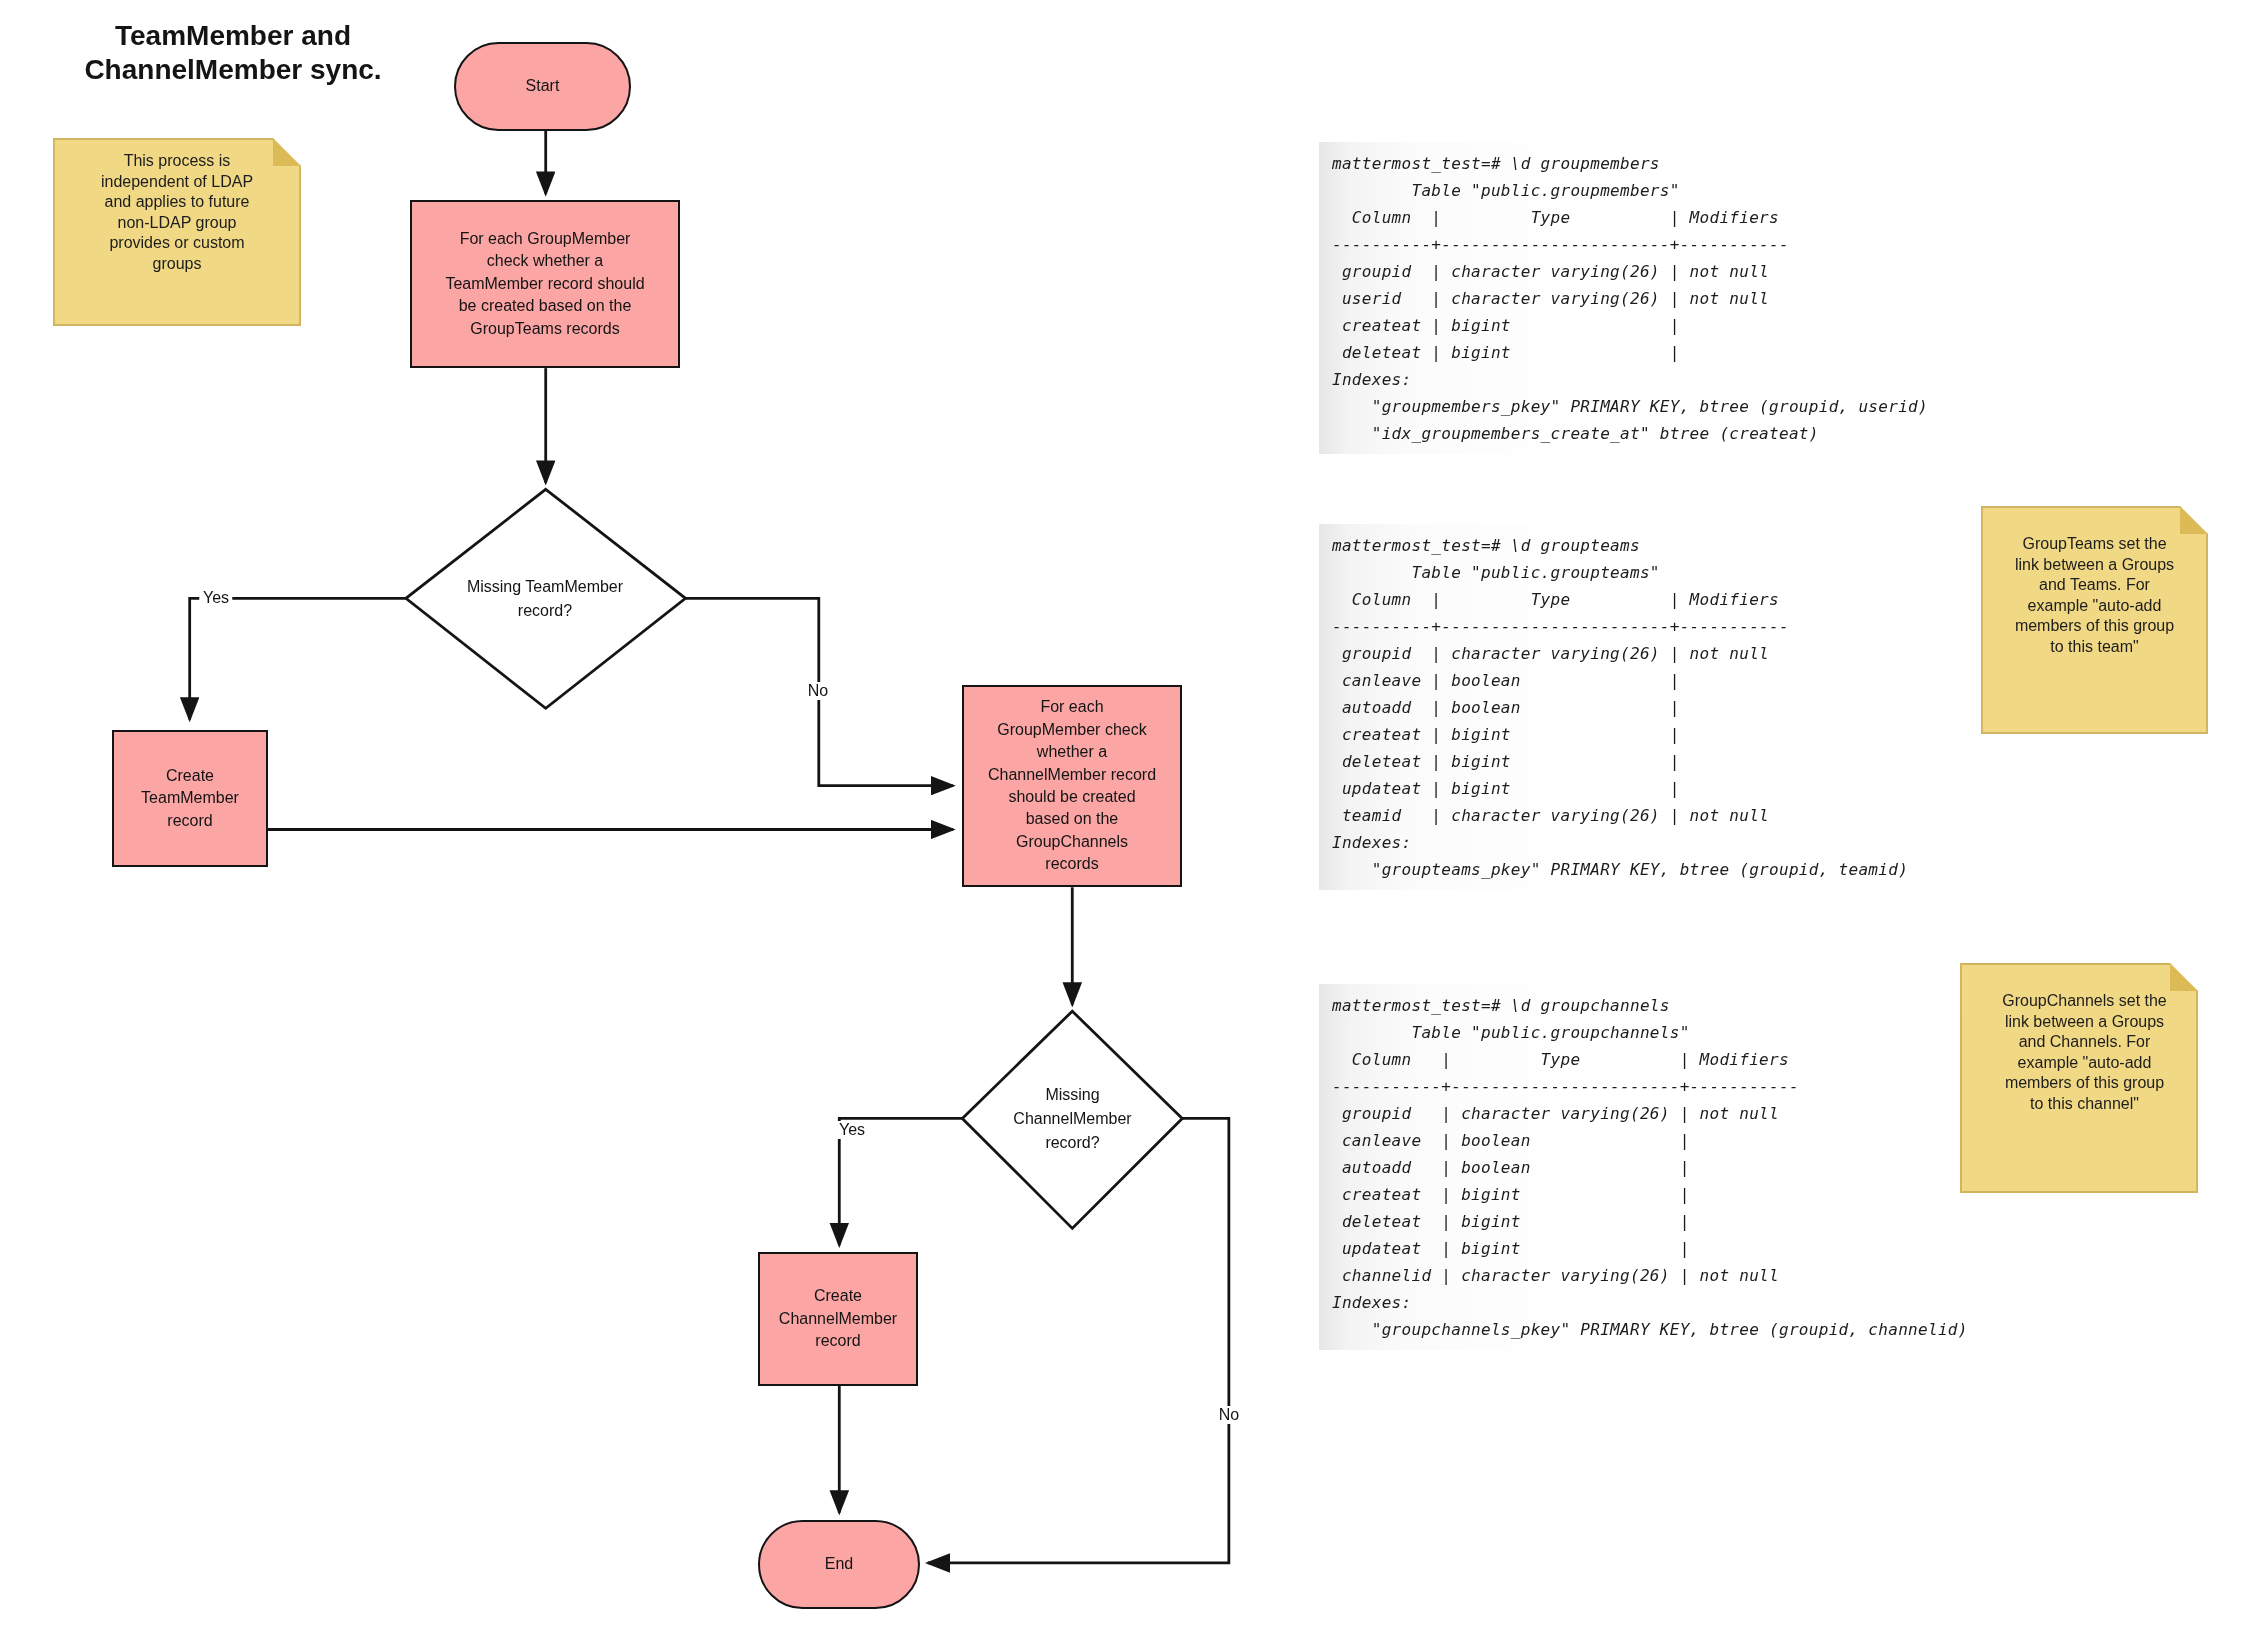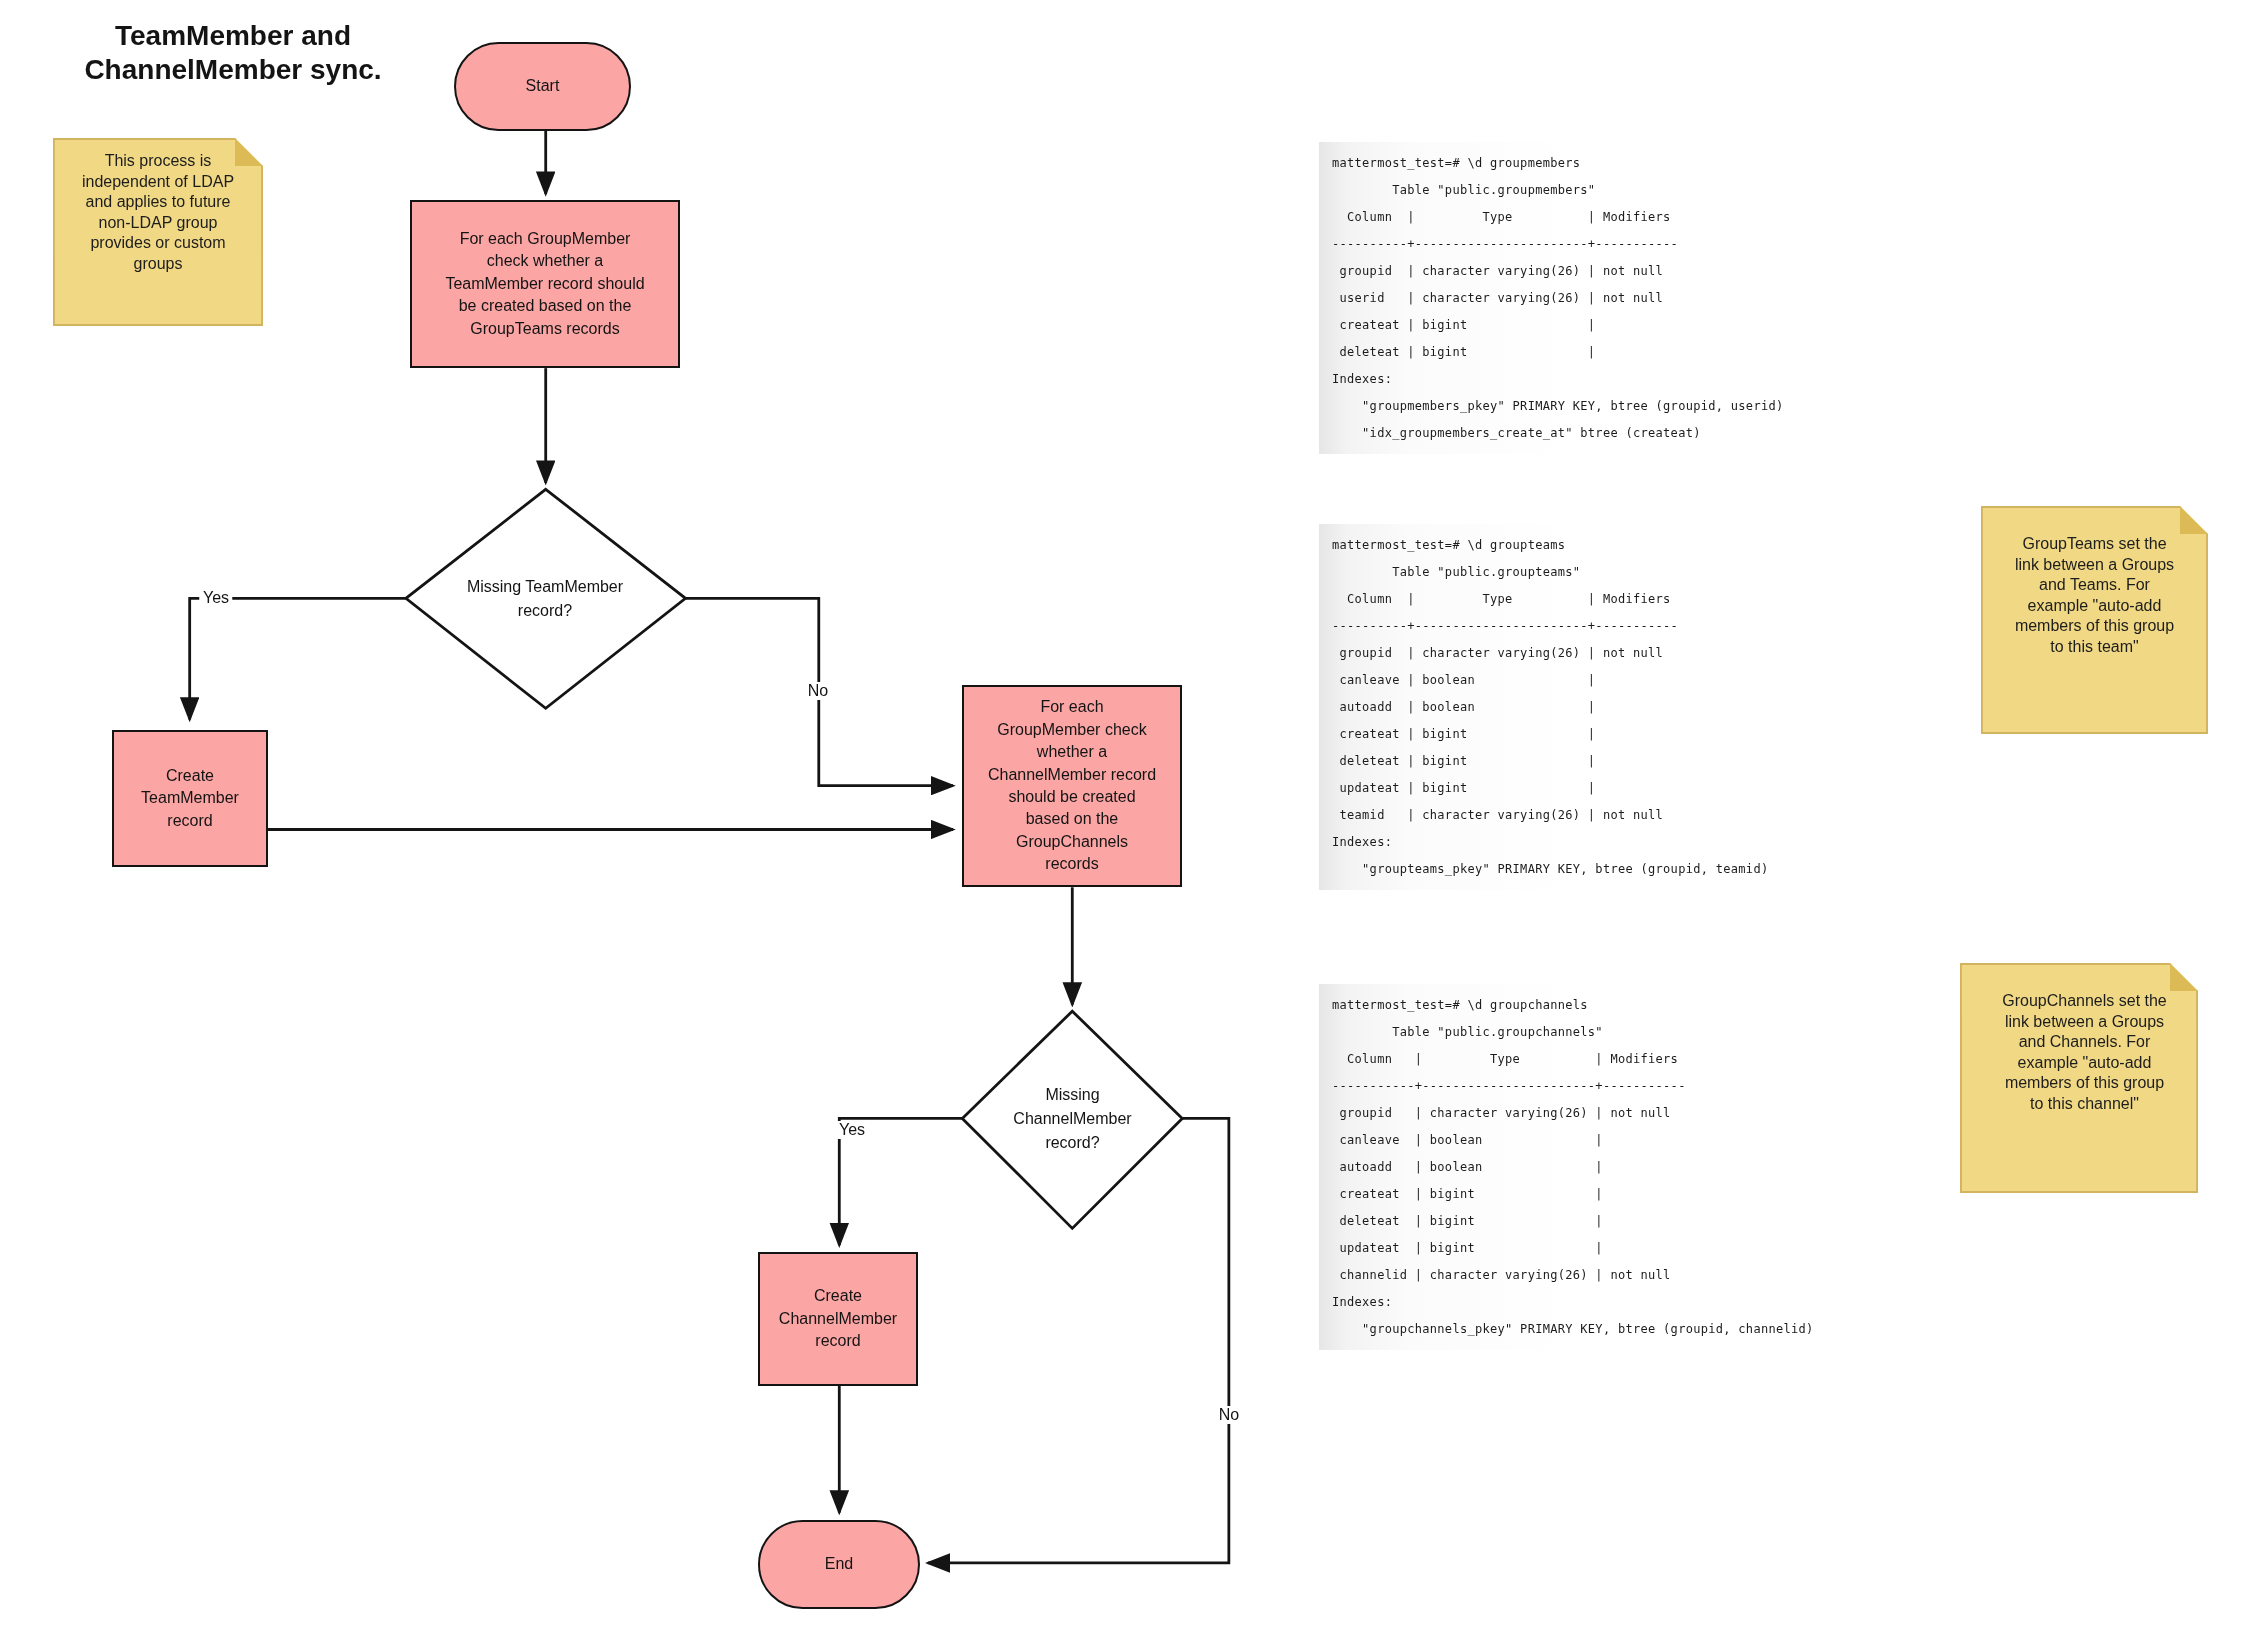--- a/index.html
+++ b/index.html
@@ -17,23 +17,23 @@
   .edge-label{position:absolute;transform:translate(-50%,-50%);background:#ffffff;padding:0 3.7px;
               font-size:16px;z-index:2;color:#141414;}
   .sticky{position:absolute;background:#f0d884;box-shadow:inset 0 0 0 1.9px rgba(186,152,64,.55);
           clip-path:polygon(0 0,calc(100% - 28px) 0,100% 28px,100% 100%,0 100%);
           display:flex;justify-content:center;text-align:center;
           font-size:16px;line-height:20.5px;white-space:pre-line;z-index:2;color:#1d1d1d;}
   .sticky .fold{position:absolute;top:0;right:0;width:28px;height:28px;background:#dcba55;
                 clip-path:polygon(0 0,100% 100%,0 100%);}
   .sticky .note-text{padding:0 9.3px;}
   .terminal{position:absolute;margin:0;z-index:2;font-family:"DejaVu Sans Mono",monospace;
-            font-size:12px;line-height:27px;letter-spacing:0.3px;color:#1c1c1c;
+            font-size:16px;line-height:27px;letter-spacing:0.3px;color:#1c1c1c;
             padding:7.5px 13px;width:559px;box-sizing:border-box;
-            background:linear-gradient(90deg,#e6e6e6 0,#f3f3f3 5%,#fbfbfb 16%,#ffffff 45%);}
+            background:linear-gradient(90deg,#e6e6e6 0,#f3f3f3 5%,#fbfbfb 16%,#ffffff 45%);font-style:italic;}
 </style>
 </head>
 <body>
 
 <div id="canvas">
 
   <svg class="layer" width="2262" height="1631" viewBox="0 0 2426 1750">
     <defs>
       <marker id="arr" markerWidth="9" markerHeight="7" refX="8" refY="3.5" orient="auto" markerUnits="strokeWidth">
         <path d="M0,0 L9,3.5 L0,7 Z" fill="#141414"></path>
@@ -91,21 +91,21 @@
 ChannelMember
 record</div>
 
   <div class="node terminal-node" style="left:758px;top:1520px;width:162px;height:89px;">End</div>
 
   <div class="edge-label" style="left:216px;top:598px;">Yes</div>
   <div class="edge-label" style="left:818px;top:691px;">No</div>
   <div class="edge-label" style="left:852px;top:1130px;">Yes</div>
   <div class="edge-label" style="left:1229px;top:1415px;">No</div>
 
-  <div class="sticky" style="left:53px;top:138px;width:210px;height:175px;padding-top:13px;justify-content:center;">
+  <div class="sticky" style="left:53px;top:138px;width:248px;height:175px;padding-top:13px;justify-content:center;">
     <span class="fold"></span>
     <span class="note-text">This process is
 independent of LDAP
 and applies to future
 non-LDAP group
 provides or custom
 groups</span>
   </div>
 
   <div class="sticky" style="left:1981px;top:506px;width:227px;height:200px;padding-top:28px;">

